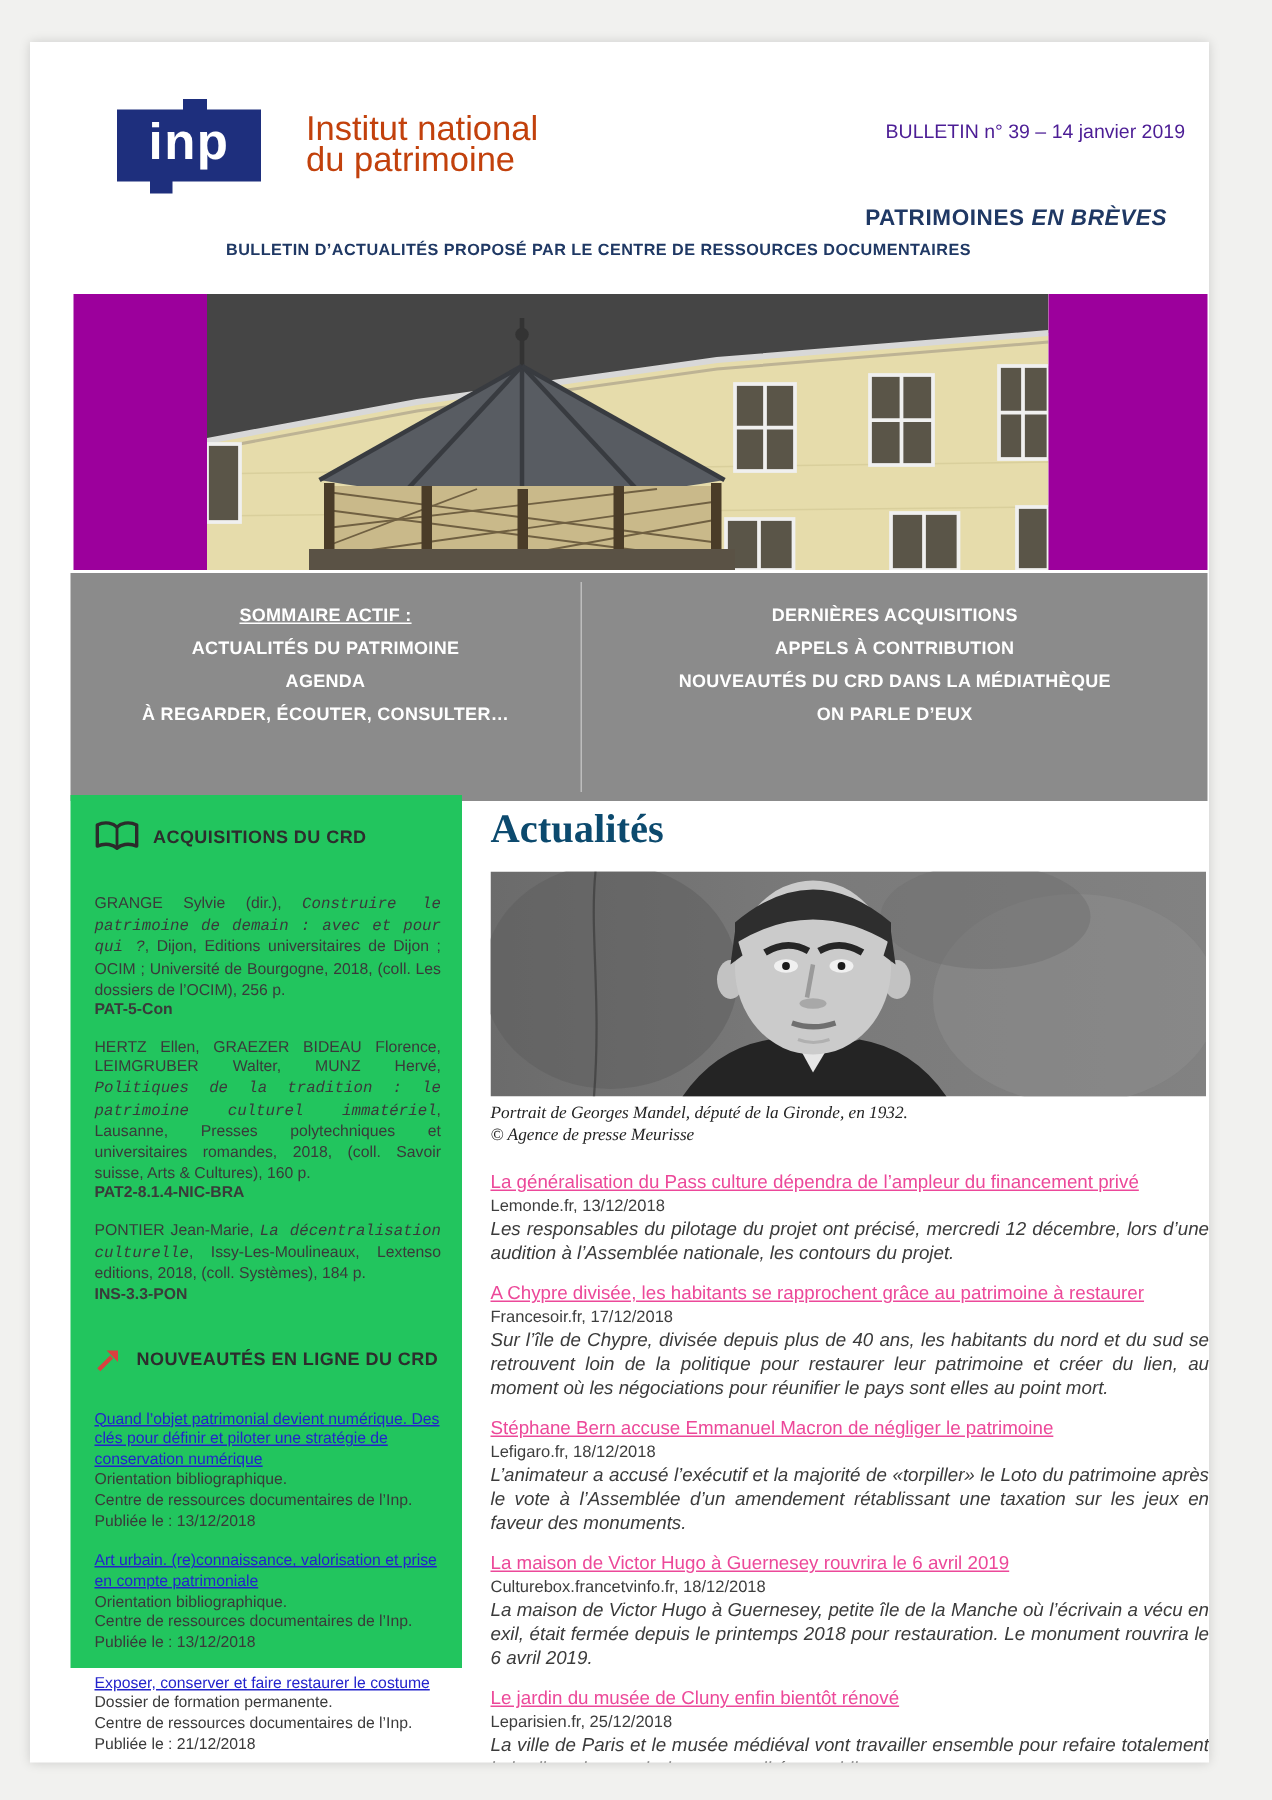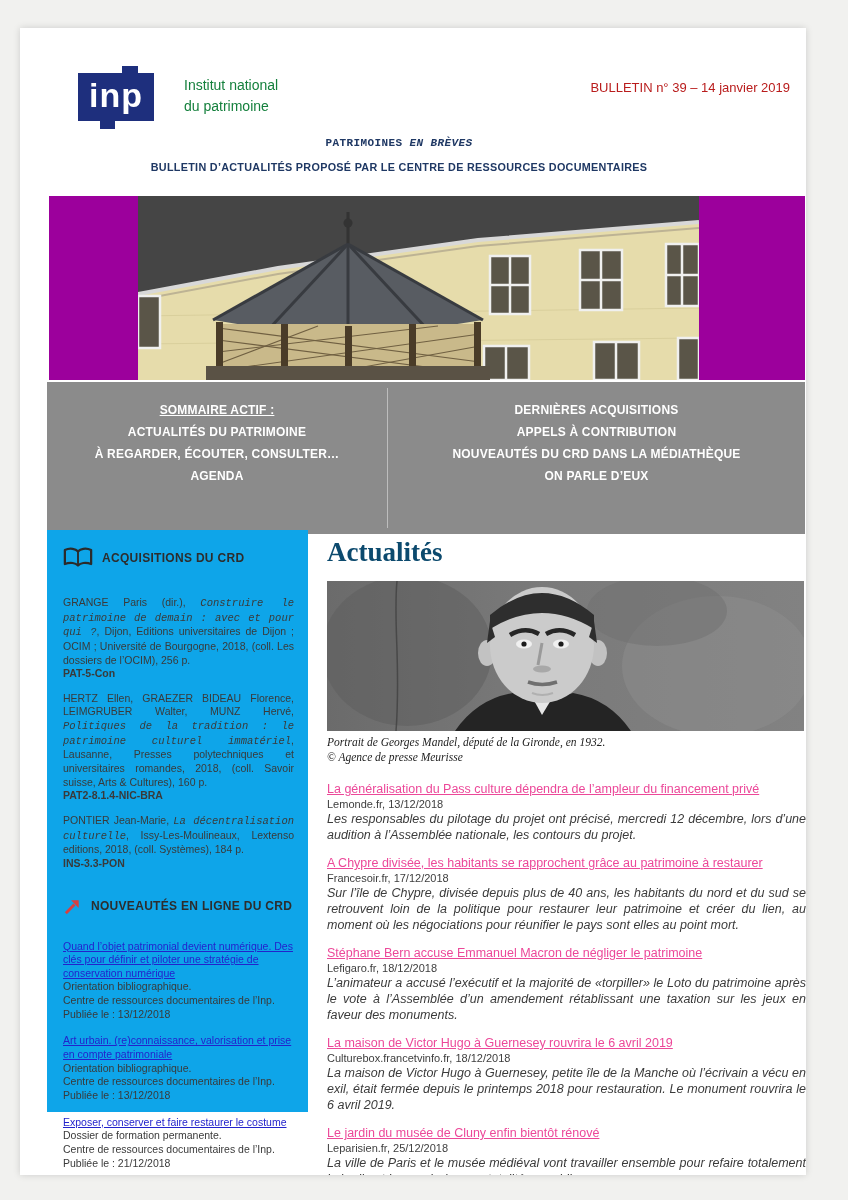--- a/index.html
+++ b/index.html
@@ -4,30 +4,30 @@
 <style>
   * { margin:0; padding:0; box-sizing:border-box; }
   html,body { width:848px; height:1200px; }
   body { font-family:"Liberation Sans", sans-serif; background:#f1f1ef; }
   .canvas { position:relative; width:848px; height:1200px; background:#f1f1ef; overflow:hidden; }
   .page { position:absolute; left:20px; top:28px; width:786px; height:1147px;
           background:#ffffff; box-shadow:0 0 7px rgba(0,0,0,.15); overflow:hidden; }
 
   
   .logo-row { position:absolute; left:58px; top:45px; display:flex; align-items:flex-start; }
-  .logo-box { position:relative; width:76px; height:48px; background:#1e2f7d; color:#fff;
+  .logo-box { position:relative; width:96px; height:48px; background:#1e2f7d; color:#fff;
               display:flex; align-items:center; justify-content:center;
               font-weight:bold; font-size:34px; letter-spacing:1px; line-height:1; padding-bottom:4px; }
   .logo-box::before { content:""; position:absolute; top:-7px; left:44px; width:16px; height:8px; background:#1e2f7d; }
   .logo-box::after  { content:""; position:absolute; bottom:-8px; left:22px; width:15px; height:9px; background:#1e2f7d; }
-  .org-name { margin:2px 0 0 30px; color:#15803d; font-size:14px; line-height:21px; }
-  .bulletin-ref { position:absolute; top:52px; right:16px; font-size:13px; color:#b91c1c; }
-
-  .doc-title { position:absolute; left:0; right:28px; top:109px; text-align:center;
-               color:#1f3864; font-weight:bold; font-size:11px; letter-spacing:.4px;font-family:Liberation Mono, monospace; }
+  .org-name { margin:2px 0 0 30px; color:#c2410c; font-size:23px; line-height:21px; }
+  .bulletin-ref { position:absolute; top:52px; right:16px; font-size:13px; color:#4c1d95; }
+
+  .doc-title { position:absolute; left:0; right:28px; top:109px; text-align:right;
+               color:#1f3864; font-weight:bold; font-size:15px; letter-spacing:.4px; }
   .doc-title em { font-style:italic; }
   .doc-subtitle { position:absolute; left:0; right:28px; top:133px; text-align:center;
                   color:#1f3864; font-weight:bold; font-size:10.8px; letter-spacing:.3px; }
 
   
   .banner { position:absolute; left:29px; top:168px; width:756px; height:184px; display:flex; }
   .purple-block { background:#9c009c; }
   .purple-left { width:89px; }
   .purple-right { width:106px; }
   .banner-photo { width:561px; height:184px; }
@@ -37,21 +37,21 @@
   .summary-box { position:absolute; left:27px; top:354px; width:758px; height:152px;
                  background:#8b8b8b; display:flex; color:#ffffff; }
   .summary-col { padding-top:17px; text-align:center; font-weight:bold; font-size:12px; line-height:22px; letter-spacing:.2px; }
   .summary-col.left { width:340px; }
   .summary-col.right { flex:1; }
   .summary-divider { width:1px; background:#bdbdbd; margin:6px 0; }
   .u { text-decoration:underline; }
 
   
   .sidebar { position:absolute; left:27px; top:502px; width:261px; height:582px;
-             background:#0ea5e9; padding:16px 14px 10px 16px; font-size:10.5px; color:#3a3a3a; }
+             background:#22c55e; padding:16px 14px 10px 16px; font-size:10.5px; color:#3a3a3a; }
   .sb-header { display:flex; align-items:center; gap:9px; font-weight:bold; font-size:12px;
                color:#2d2d2d; letter-spacing:.3px; margin-bottom:27px; }
   .sb-header svg { flex:none; }
   .bib { text-align:justify; line-height:1.3; margin-bottom:11px; }
   .bib i { font-style:italic;font-family:Liberation Mono, monospace; }
   .cote { display:block; font-weight:bold; }
   .sb-header.second { margin-top:26px; margin-bottom:24px; }
   .online-item { margin-bottom:13px; line-height:1.3; }
   .online-item a { color:#2323cc; text-decoration:underline; display:inline;text-align:right; }
   .online-meta { color:#3a3a3a; }
@@ -157,43 +157,43 @@
           <rect x="68" y="170" width="284" height="14" fill="#5a5245"></rect>
         </svg>
       </div>
       <div class="purple-block purple-right"></div>
     </div>
 
     <div class="summary-box">
       <div class="summary-col left">
         <div class="u">SOMMAIRE ACTIF :</div>
         <div>ACTUALITÉS DU PATRIMOINE</div>
+        <div>AGENDA</div>
         <div>À REGARDER, ÉCOUTER, CONSULTER…</div>
-        <div>AGENDA</div>
       </div>
       <div class="summary-divider"></div>
       <div class="summary-col right">
         <div>DERNIÈRES ACQUISITIONS</div>
         <div>APPELS À CONTRIBUTION</div>
         <div>NOUVEAUTÉS DU CRD DANS LA MÉDIATHÈQUE</div>
         <div>ON PARLE D’EUX</div>
       </div>
     </div>
 
     <div class="sidebar">
       <div class="sb-header">
         <svg width="30" height="23" viewBox="0 0 32 24">
           <path d="M2 4 C8 1 13.5 3 16 5.5 C18.5 3 24 1 30 4 L30 19 C24 16.5 18.5 18 16 20.5 C13.5 18 8 16.5 2 19 Z" fill="none" stroke="#2b2b2b" stroke-width="2.4" stroke-linejoin="round"></path>
           <line x1="16" y1="5.5" x2="16" y2="20.5" stroke="#2b2b2b" stroke-width="2"></line>
         </svg>
         <span>ACQUISITIONS DU CRD</span>
       </div>
 
       <p class="bib">
-        <span>GRANGE Paris (dir.), </span><i>Construire le patrimoine de demain : avec et pour qui ?</i><span>, Dijon, Editions universitaires de Dijon ; OCIM ; Université de Bourgogne, 2018, (coll. Les dossiers de l’OCIM), 256 p.</span>
+        <span>GRANGE Sylvie (dir.), </span><i>Construire le patrimoine de demain : avec et pour qui ?</i><span>, Dijon, Editions universitaires de Dijon ; OCIM ; Université de Bourgogne, 2018, (coll. Les dossiers de l’OCIM), 256 p.</span>
         <span class="cote">PAT-5-Con</span>
       </p>
       <p class="bib">
         <span>HERTZ Ellen, GRAEZER BIDEAU Florence, LEIMGRUBER Walter, MUNZ Hervé, </span><i>Politiques de la tradition : le patrimoine culturel immatériel</i><span>, Lausanne, Presses polytechniques et universitaires romandes, 2018, (coll. Savoir suisse, Arts &amp; Cultures), 160 p.</span>
         <span class="cote">PAT2-8.1.4-NIC-BRA</span>
       </p>
       <p class="bib">
         <span>PONTIER Jean-Marie, </span><i>La décentralisation culturelle</i><span>, Issy-Les-Moulineaux, Lextenso editions, 2018, (coll. Systèmes), 184 p.</span>
         <span class="cote">INS-3.3-PON</span>
       </p>

